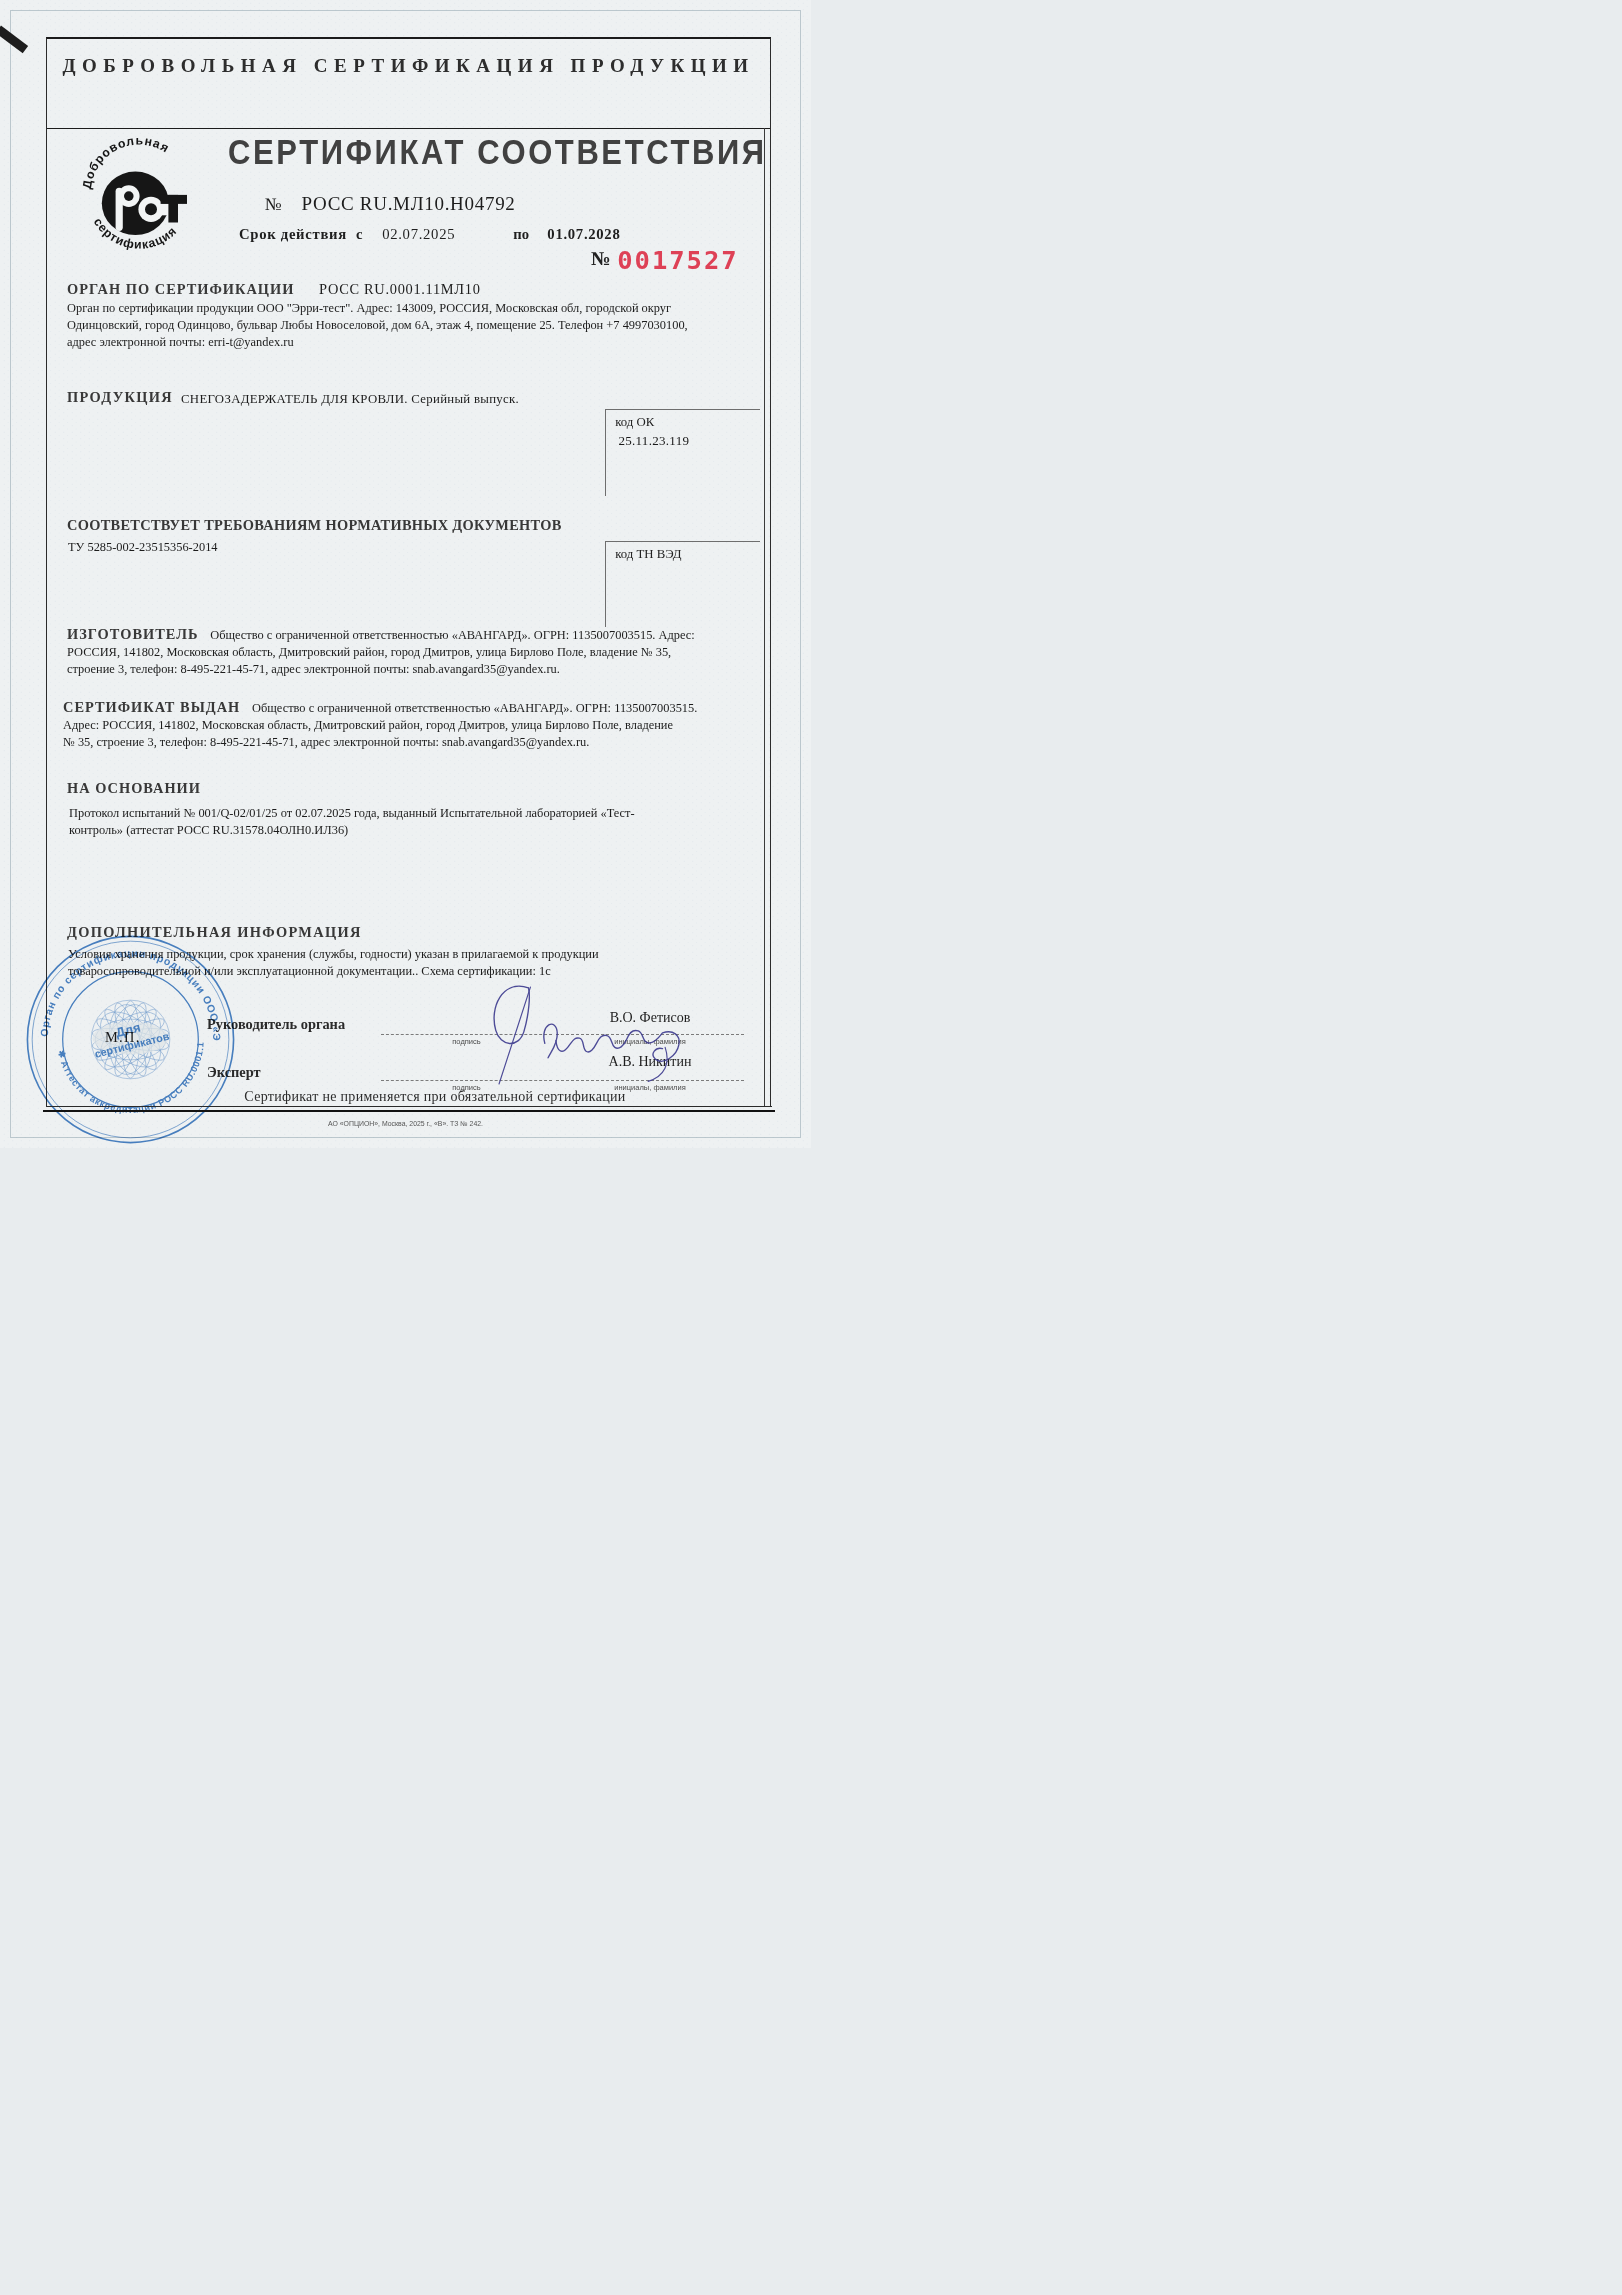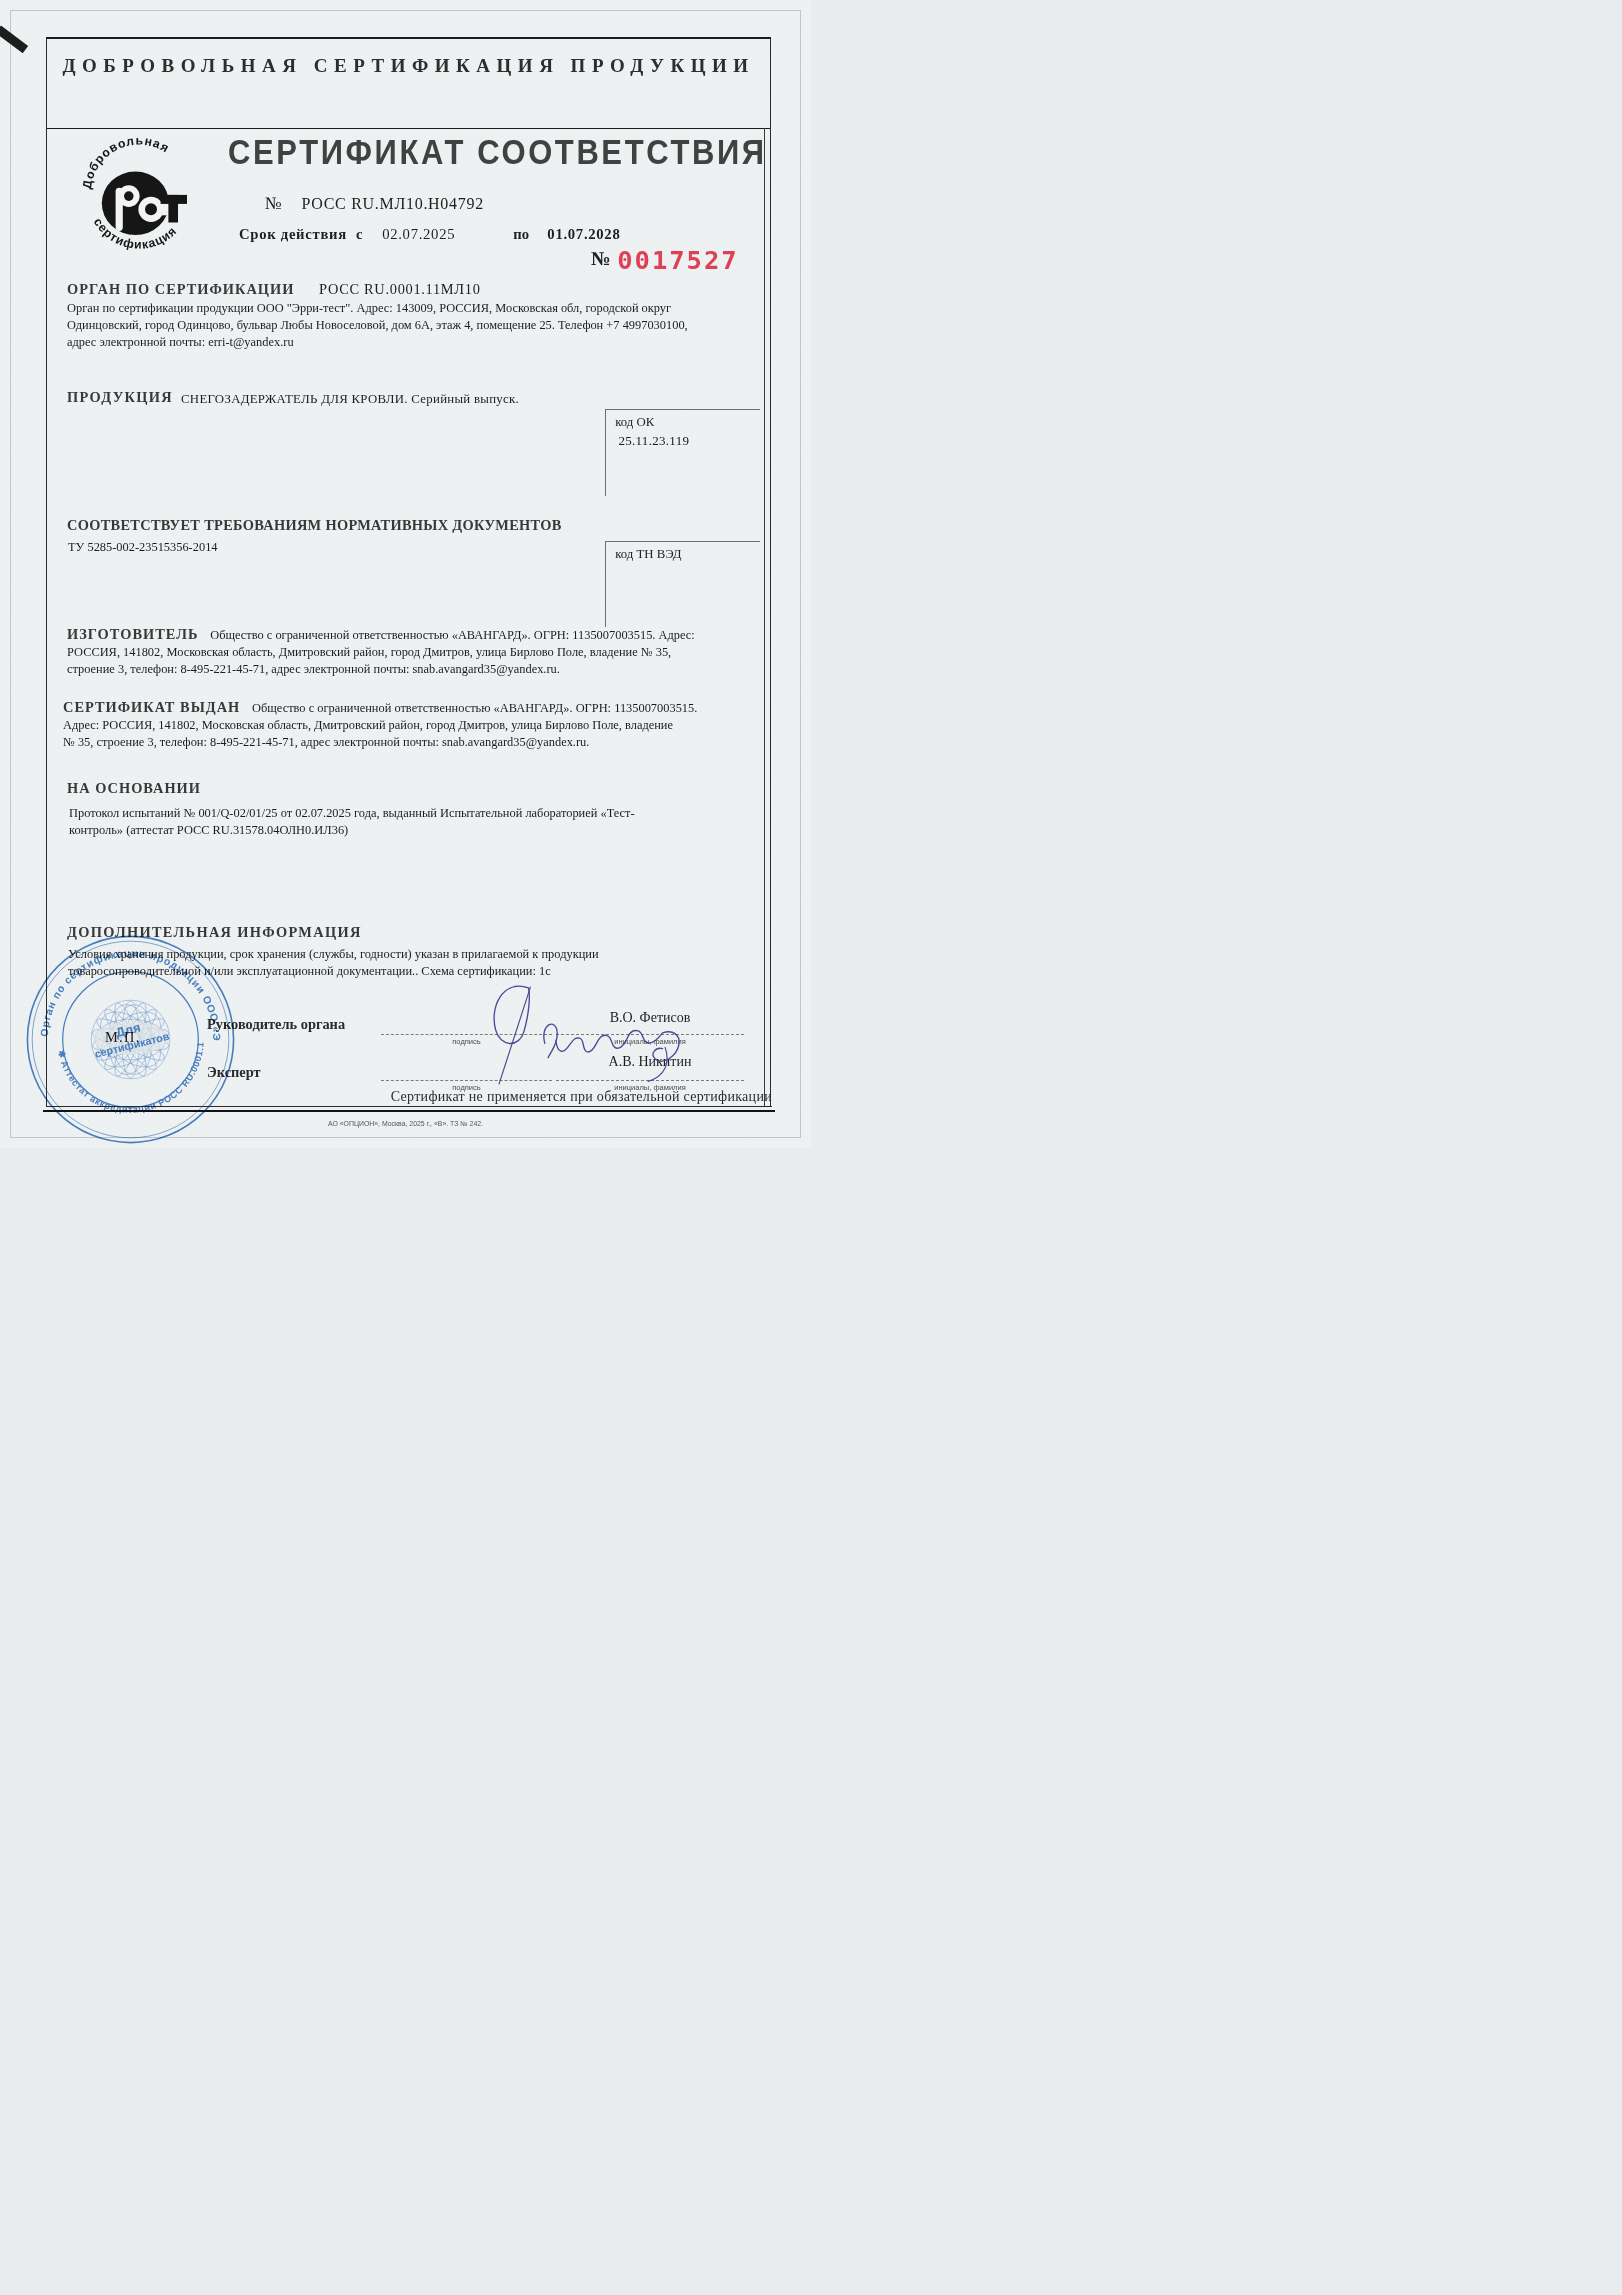--- a/index.html
+++ b/index.html
@@ -36,21 +36,21 @@
   
   .logo{position:absolute;left:79px;top:136px;width:120px;height:131px;}
   .cert-title{position:absolute;left:228px;top:133px;width:531px;}
   .cert-title span{
     display:inline-block;font-family:"Liberation Sans",sans-serif;font-weight:bold;
     font-size:31px;letter-spacing:2.6px;color:#414141;transform:scaleY(1.12);
     transform-origin:top left;white-space:nowrap;
   }
   .num-row{position:absolute;left:265px;top:193px;font-size:17px;color:#1d1d1d;}
   .num-row .no{font-size:17.7px;margin-right:19.6px;}
-  .num-row .val{font-size:16px;letter-spacing:0.7px;}
+  .num-row .val{font-size:19px;letter-spacing:0.7px;}
   .validity-row{position:absolute;left:239px;top:226px;font-size:14.7px;white-space:nowrap;}
   .validity-row .lbl{font-weight:bold;letter-spacing:0.7px;}
   .validity-row .c{font-weight:bold;margin-left:9.2px;}
   .validity-row .d1{margin-left:19.6px;letter-spacing:0.7px;}
   .validity-row .po{font-weight:bold;margin-left:58px;}
   .validity-row .d2{margin-left:18.3px;letter-spacing:0.7px;font-weight:bold;}
   .blank-num{position:absolute;left:591px;top:245px;white-space:nowrap;}
   .blank-num .no{font-size:19.6px;font-weight:bold;color:#222;vertical-align:3.9px;}
   .blank-num .digits{
     font-family:"DejaVu Sans Mono",monospace;font-weight:bold;font-size:25.5px;
@@ -93,21 +93,21 @@
   #sig-lbl1{left:381px;top:1037px;width:171px;}
   #sig-lbl2{left:381px;top:1083px;width:171px;}
   #name-lbl1{left:556px;top:1037px;width:188px;}
   #name-lbl2{left:556px;top:1083px;width:188px;}
   .signame{position:absolute;font-size:14px;color:#1e1e1e;text-align:center;width:188px;left:556px;}
   #name1{top:1010px;}
   #name2{top:1054px;}
   #mp-note{position:absolute;left:105px;top:1029px;font-size:14.4px;color:#1a1a1a;letter-spacing:1.3px;}
   .stamp{position:absolute;left:21.6px;top:931px;width:217px;height:217px;mix-blend-mode:multiply;opacity:.93;}
   .signatures{position:absolute;left:363px;top:978px;width:327px;height:121px;}
-  #bottom-note{position:absolute;left:98px;top:1089px;width:674px;text-align:right;font-size:14px;color:#2c2c2c;letter-spacing:0.3px;}
+  #bottom-note{position:absolute;left:98px;top:1089px;width:674px;text-align:center;font-size:14px;color:#2c2c2c;letter-spacing:0.3px;}
   #print-info{position:absolute;left:0;top:1120px;width:811px;text-align:center;
     font-family:"Liberation Sans",sans-serif;font-size:6.9px;color:#555;}
 </style>
 </head>
 <body>
 
 <div class="page">
   <div class="edge"></div>
   <div class="artifact"></div>
 

